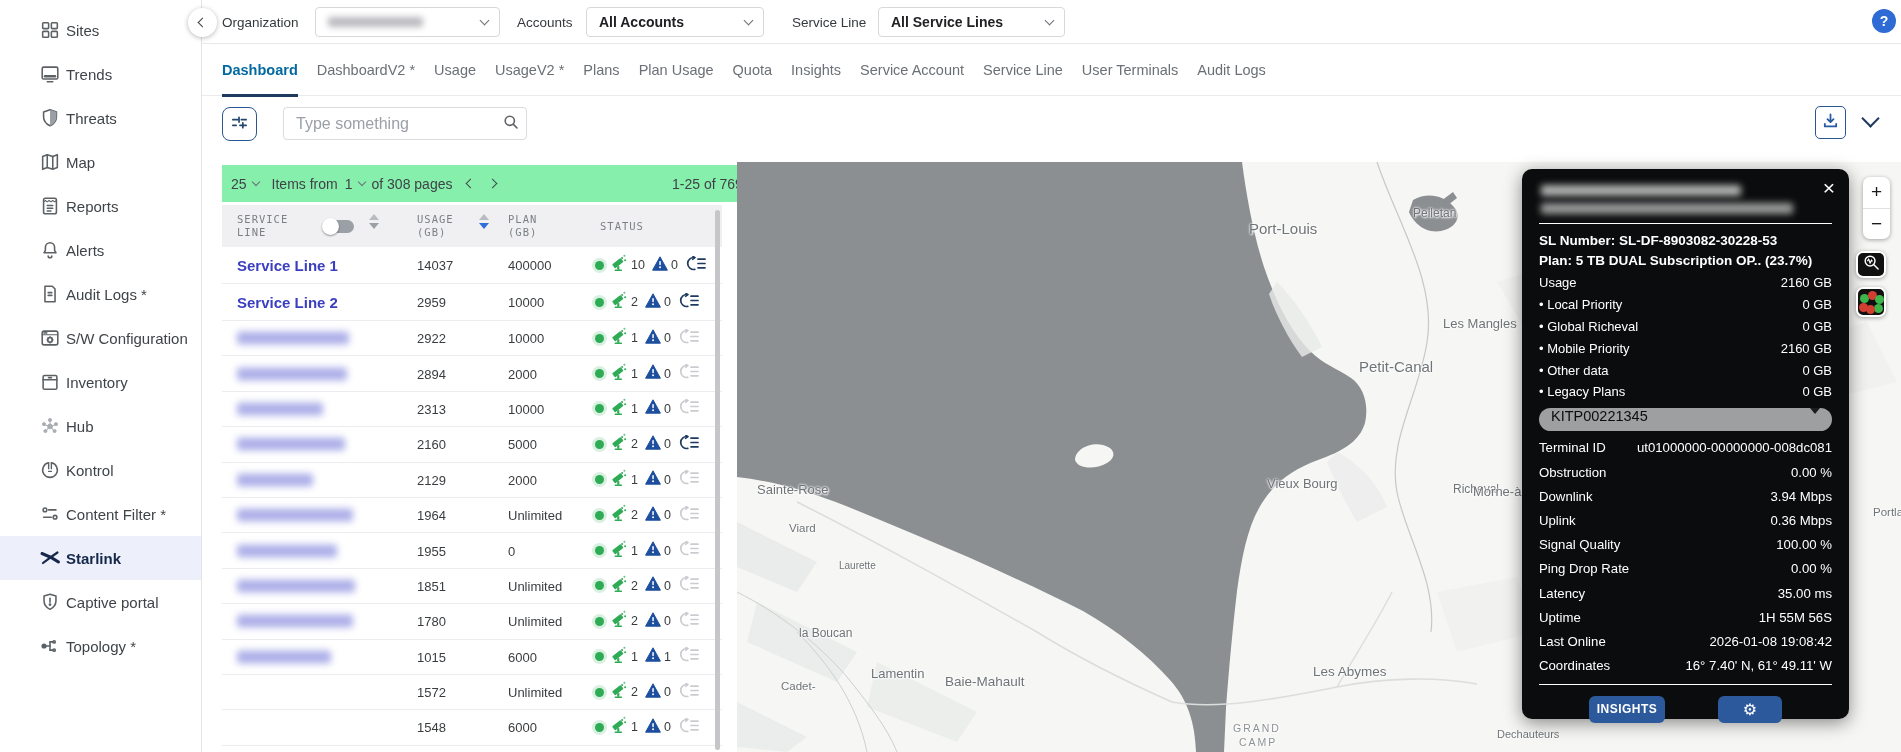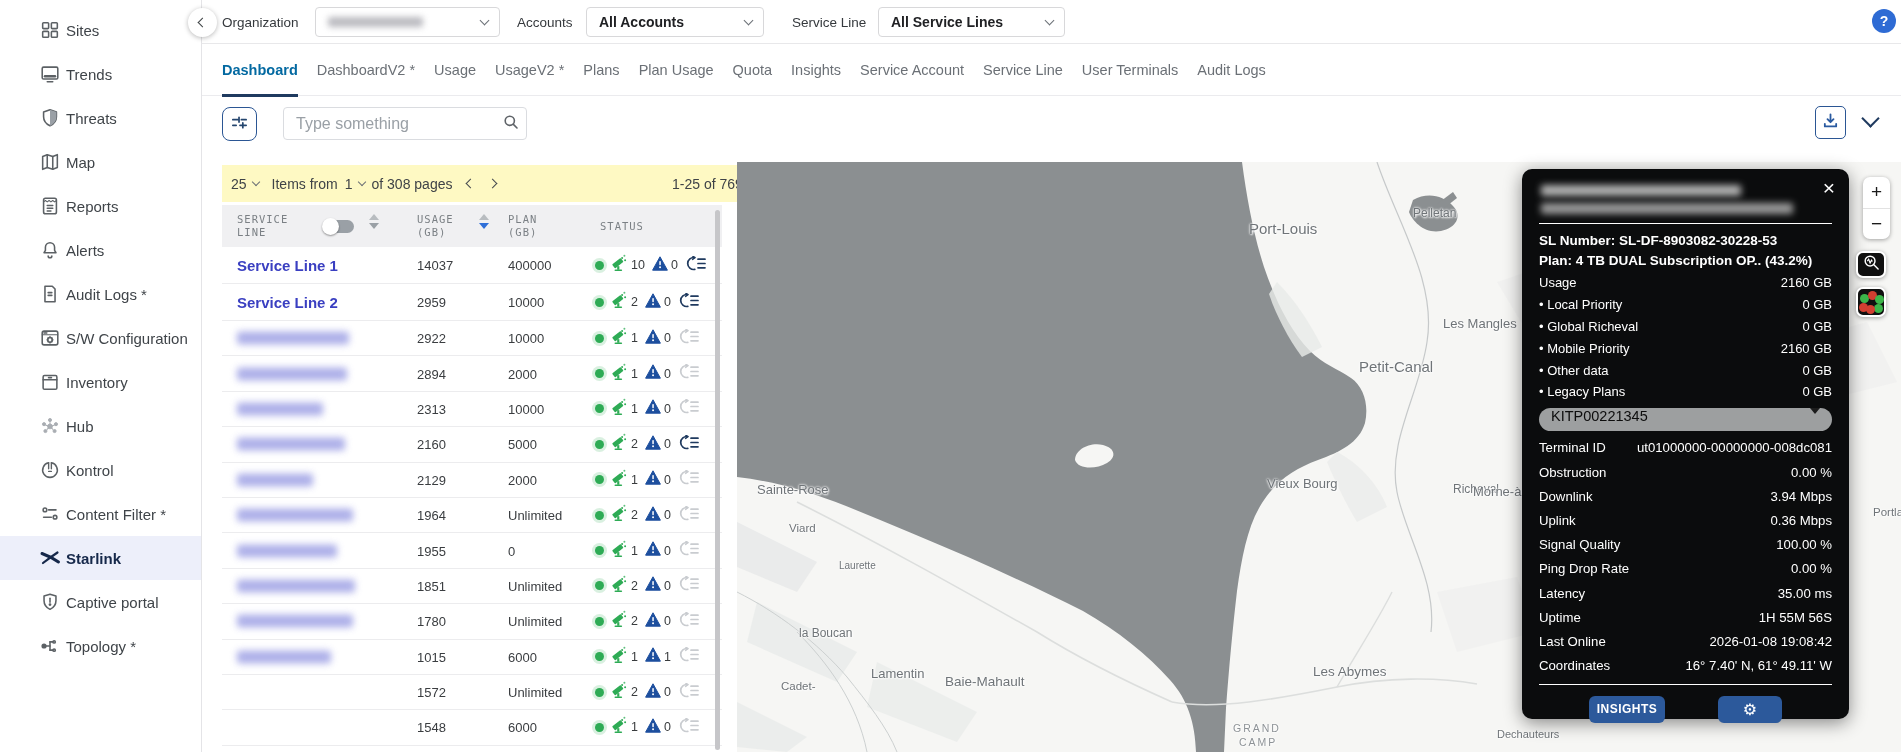--- a/index.html
+++ b/index.html
@@ -36,21 +36,21 @@
   
   .filter-btn { position:absolute; left:222px; top:107px; width:35px; height:34px; border:1.5px solid #2b5694; border-radius:8px; background:#fff; display:flex; align-items:center; justify-content:center; cursor:pointer; }
   .search-box { position:absolute; left:283px; top:107px; width:244px; height:33px; border:1px solid #dadce0; border-radius:4px; background:#fff; display:flex; align-items:center; }
   .search-box input { border:none; outline:none; flex:1; font-size:16px; padding-left:12px; color:#202124; font-family:"Liberation Sans",sans-serif; background:transparent; }
   .search-box input::placeholder { color:#9aa0a6; }
   .search-box .mag { margin-right:10px; }
   .download-btn { position:absolute; left:1815px; top:106px; width:31px; height:33px; border:1.5px solid #2b5694; border-radius:5px; background:#fff; display:flex; align-items:center; justify-content:center; cursor:pointer; }
   .collapse-chev { position:absolute; left:1864px; top:112px; width:13px; height:13px; border-left:2.6px solid #1f3a5f; border-bottom:2.6px solid #1f3a5f; transform:rotate(-45deg); cursor:pointer; }
 
   
-  .pagination { position:absolute; left:222px; top:165px; width:577px; height:37px; background:#fef9c3; display:flex; align-items:center; font-size:14px; color:#3f4347; gap:7px; padding:0 9px; }
+  .pagination { position:absolute; left:222px; top:165px; width:577px; height:37px; background:#86efac; display:flex; align-items:center; font-size:14px; color:#3f4347; gap:7px; padding:0 9px; }
   .pagination .grp { display:flex; align-items:center; gap:6px; cursor:pointer; }
   .pagination .chev { width:6px; height:6px; }
   .pg-arrows { display:flex; gap:15px; margin-left:8px; }
   .pg-arrows .chev { width:7px; height:7px; border-color:#45494e; cursor:pointer; }
   .pg-range { margin-left:auto; padding-right:2px; }
 
   .thead { position:absolute; left:222px; top:205px; width:500px; height:42px; background:#f0f0f2; font-family:"DejaVu Sans Mono", monospace; font-size:10.5px; letter-spacing:1px; color:#7b8085; }
   .thead .hcol { position:absolute; white-space:pre-line; line-height:13px; }
   .toggle { position:absolute; left:102px; top:15px; width:30px; height:13px; border-radius:7px; background:#9aa0a6; cursor:pointer; }
   .toggle .knob { position:absolute; left:-2px; top:-2px; width:17px; height:17px; border-radius:50%; background:#fff; box-shadow:0 1px 2px rgba(0,0,0,.4); }
@@ -877,21 +877,21 @@
       <span class="cd" style="left:7px;top:15px;background:#d23f31;"></span>
     </span>
   </div>
 
   <div class="popup">
     <div class="title-mask1"></div>
     <div class="title-mask2"></div>
     <span class="close">×</span>
     <div class="pdiv"></div>
     <div class="bold-line">SL Number: SL-DF-8903082-30228-53</div>
-    <div class="bold-line" style="margin-top:5px;">Plan: 4 TB DUAL Subscription OP.. (43.2%)</div>
+    <div class="bold-line" style="margin-top:5px;">Plan: 5 TB DUAL Subscription OP.. (23.7%)</div>
     <div class="usage-rows" id="usagerows">
         <div class="prow">
           <span>Usage</span>
           <span>2160 GB</span>
         </div>
         <div class="prow">
           <span>• Local Priority</span>
           <span>0 GB</span>
         </div>
         <div class="prow">

